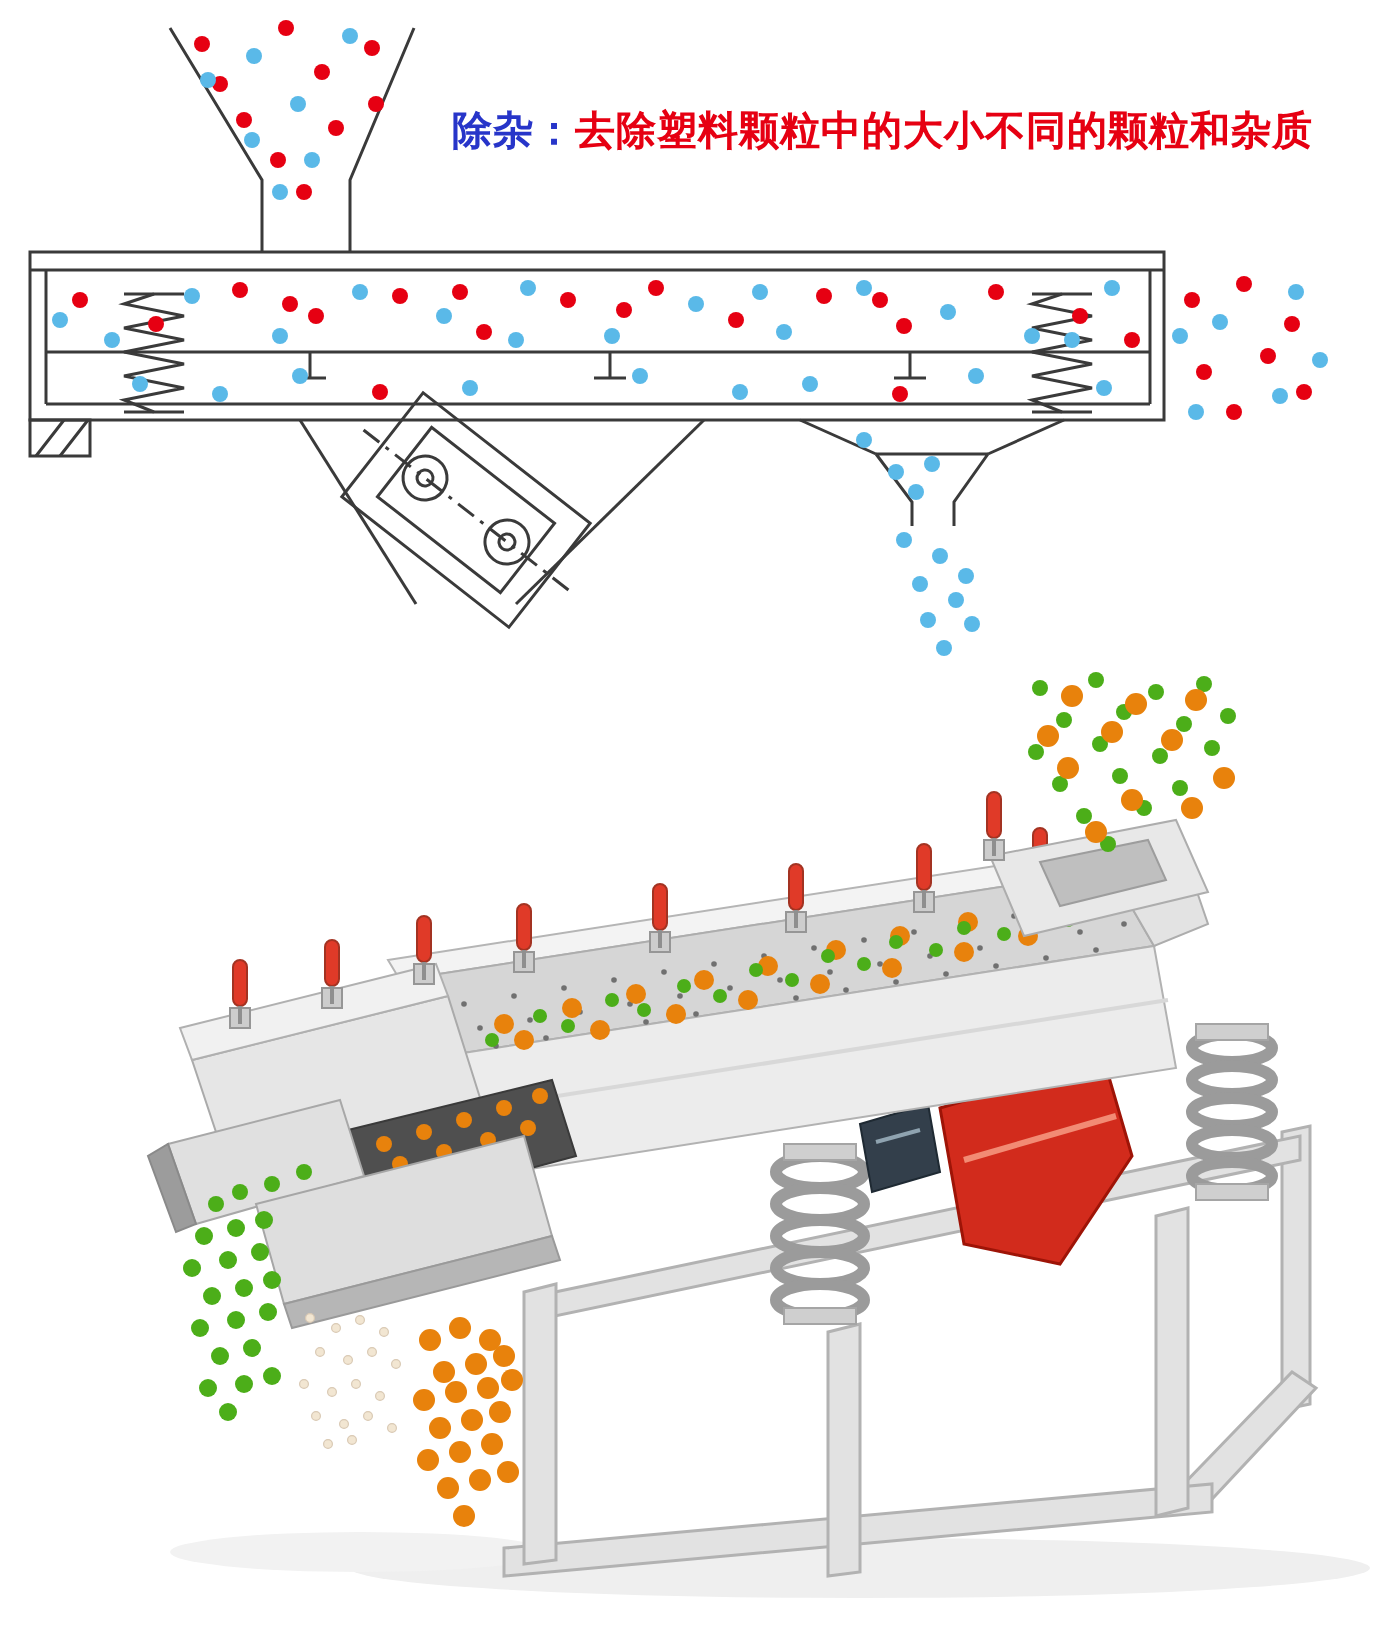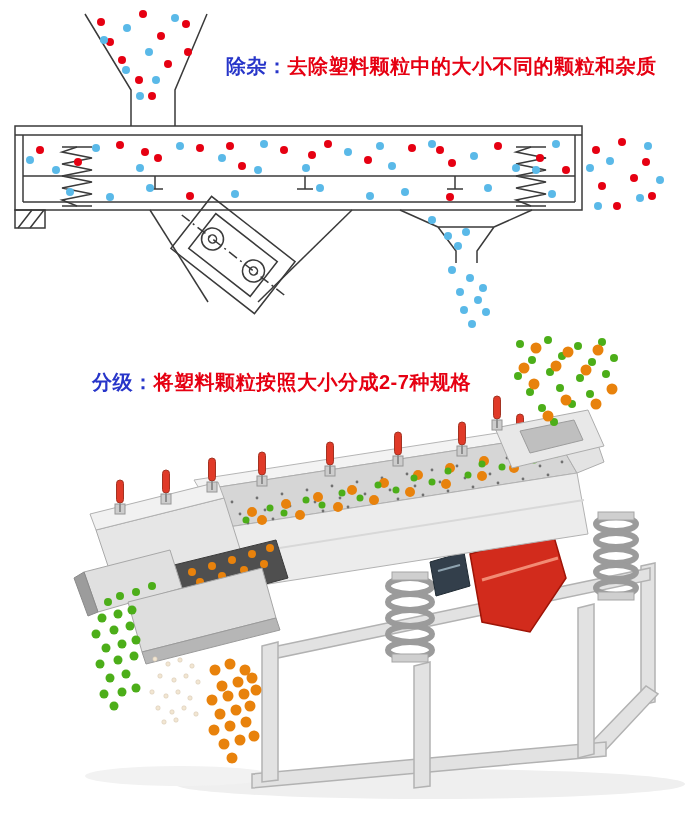--- a/index.html
+++ b/index.html
@@ -491,17 +491,14 @@
         <circle class="p-orange" cx="214" cy="396" r="5.5"></circle>
       <circle class="p-orange" cx="230" cy="392" r="5.5"></circle>
         <circle class="p-orange" cx="246" cy="388" r="5.5"></circle>
       <circle class="p-orange" cx="224" cy="410" r="5.5"></circle>
         <circle class="p-orange" cx="240" cy="406" r="5.5"></circle>
       <circle class="p-orange" cx="254" cy="402" r="5.5"></circle>
         <circle class="p-orange" cx="232" cy="424" r="5.5"></circle>
     </g>
   </svg>
 
-  <div class="caption" style="top:370px;left:92px;">
-    <span class="prefix">分级：</span><span class="text">将塑料颗粒按照大小分成2-7种规格</span>
-  </div>
 
 </div>
 
 </body></html>

